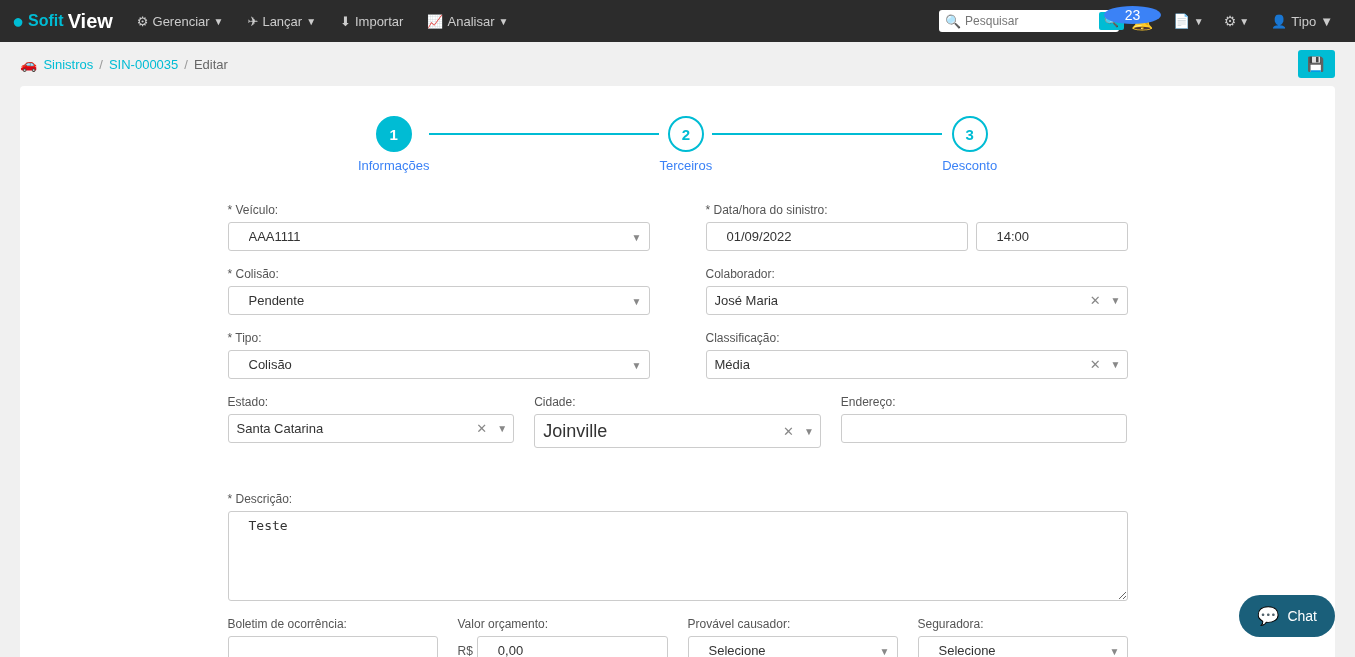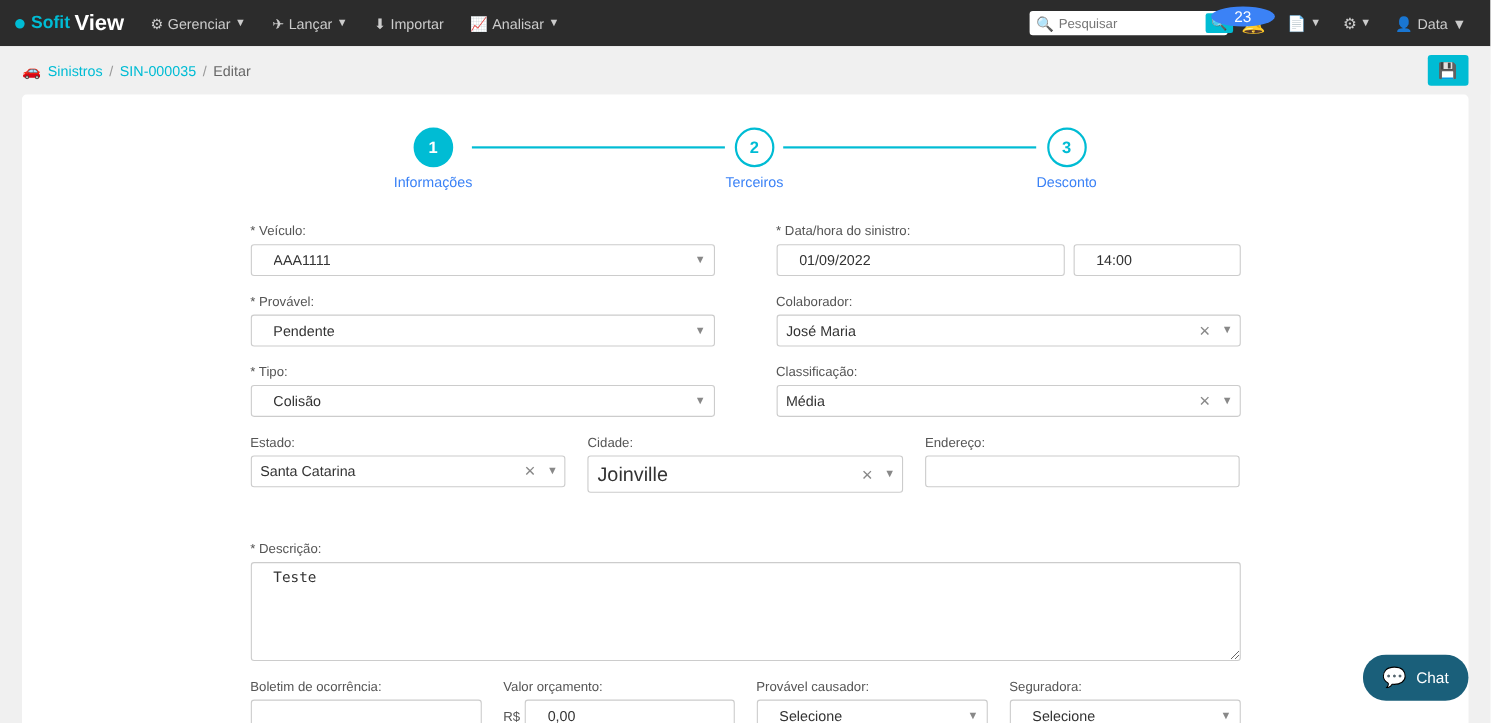--- a/index.html
+++ b/index.html
@@ -317,21 +317,21 @@
   <div class="notif-badge">
     🔔
     <span class="badge">23</span>
   </div>
 
   <div class="nav-icon">📄 <span style="font-size:10px;">▼</span></div>
   <div class="nav-icon">⚙ <span style="font-size:10px;">▼</span></div>
 
   <div class="user-menu">
     <span>👤</span>
-    <span>Data</span>
+    <span>Tipo</span>
     <span class="arrow">▼</span>
   </div>
 </nav>
 
 <div style="display:flex; align-items:center; padding: 8px 20px; background:#f0f0f0;">
   <div class="breadcrumb" style="padding:0; flex:1;">
     <span style="color:#00bcd4; font-size:14px;">🚗</span>
     <a href="#">Sinistros</a>
     <span class="sep">/</span>
     <a href="#">SIN-000035</a>
@@ -379,21 +379,21 @@
 
     <div class="form-group">
       <label>* Data/hora do sinistro:</label>
       <div class="date-time-row">
         <input type="text" class="form-control" value="01/09/2022" style="">
         <input type="text" class="form-control" value="14:00" style="">
       </div>
     </div>
 
     <div class="form-group">
-      <label>* Provável:</label>
+      <label>* Colisão:</label>
       <div class="select-wrapper">
         <select class="form-control">
           <option>Pendente</option>
         </select>
       </div>
     </div>
 
     <div class="form-group">
       <label>Colaborador:</label>
       <div class="select-with-clear">

